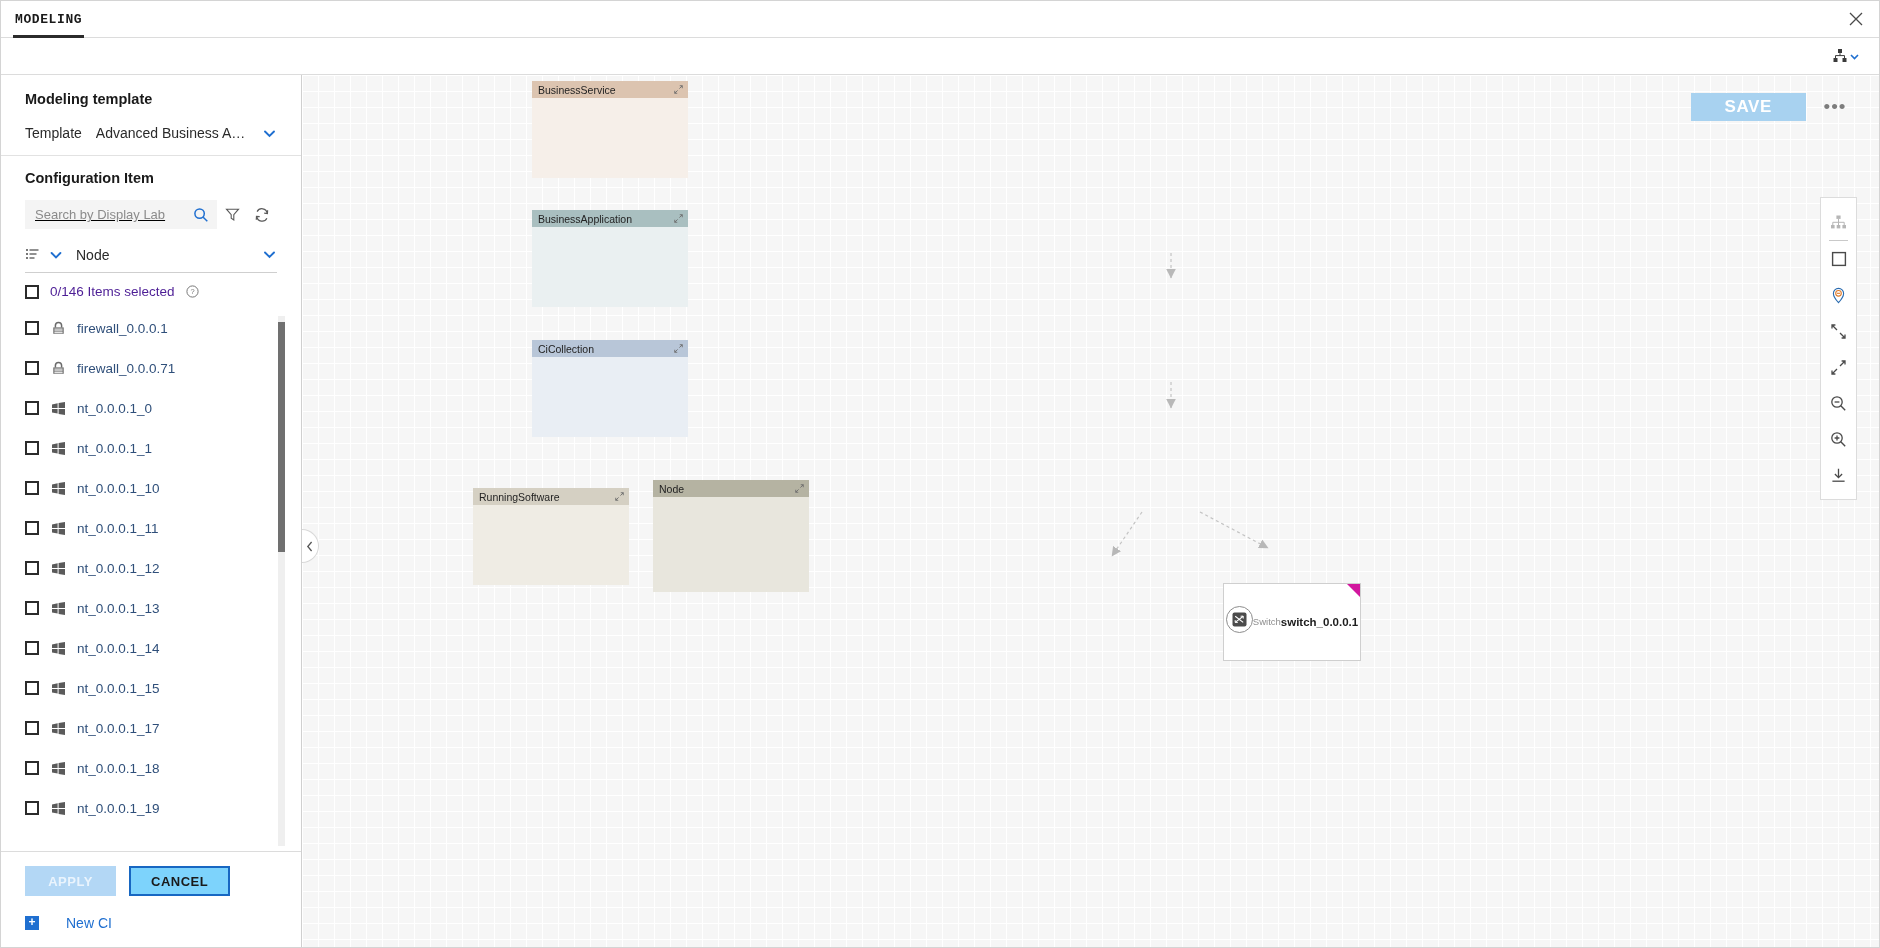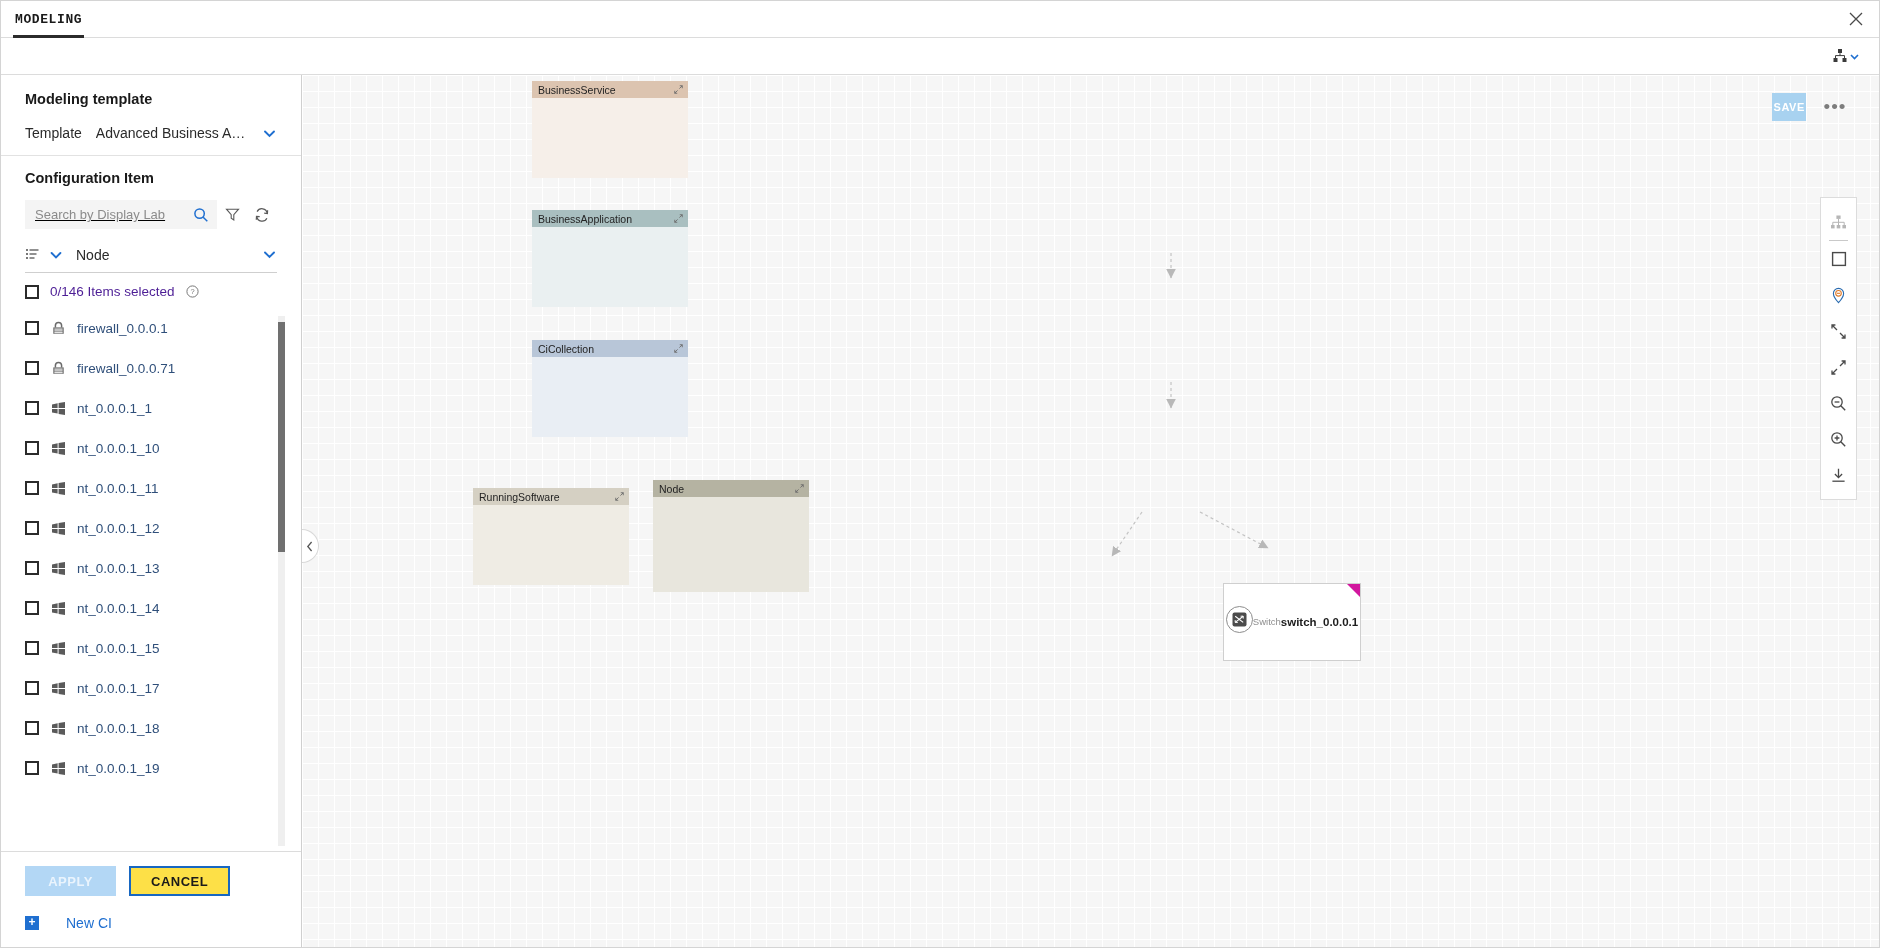--- a/index.html
+++ b/index.html
@@ -146,21 +146,21 @@
     flex: 0 0 auto; background: #fff;
   }
   .btn-row { display: flex; gap: 13px; align-items: center; }
   .btn {
     height: 30px; padding: 0 20px;
     font-size: 13px; font-weight: bold; letter-spacing: .5px;
     display: flex; align-items: center; justify-content: center;
     cursor: pointer; font-family: "Liberation Sans", sans-serif;
   }
   .btn-apply { background: #b3d7f5; color: #eaf4fd; border: 0; min-width: 91px; }
-  .btn-cancel { background: #fde047; color: #1a1a1a; border: 2px solid #1767c2; min-width: 91px; }
+  .btn-cancel { background: #7dd3fc; color: #1a1a1a; border: 2px solid #1767c2; min-width: 91px; }
   .newci {
     display: flex; align-items: center; gap: 9px;
     margin-top: 19px; cursor: pointer;
   }
   .newci-plus {
     width: 14px; height: 14px; background: #1f6fd0; color: #fff;
     font-size: 12px; line-height: 13px; text-align: center; font-weight: bold;
   }
   .newci-txt { font-size: 14px; color: #1f6fd0; margin-left: 18px; }
 
@@ -179,23 +179,23 @@
     flex: 1 1 auto; position: relative; overflow: hidden;
     background-color: #f6f6f6;
     background-image:
       linear-gradient(to right, #ffffff 1px, transparent 1px),
       linear-gradient(to bottom, #ffffff 1px, transparent 1px);
     background-size: 16px 16px;
   }
 
   .save-btn {
     position: absolute; right: 73px; top: 18px;
-    height: 28px; padding: 0 1px;
+    height: 28px; padding: 0 34px;
     background: #a8d2f0; color: #ffffff;
-    font-size: 11px; font-weight: bold; letter-spacing: .6px;
+    font-size: 17px; font-weight: bold; letter-spacing: .6px;
     display: flex; align-items: center; justify-content: center;
     cursor: pointer;
   }
   .more-btn {
     position: absolute; right: 30px; top: 18px;
     width: 28px; height: 28px; display: flex;
     align-items: center; justify-content: center;
     color: #7d7d7d; font-size: 19px; letter-spacing: 1px; cursor: pointer;
   }
 
@@ -399,20 +399,32 @@
           <div class="ci-item">
             <span class="cb"></span>
             <span class="ci-icon">
               <svg width="15" height="15" viewBox="0 0 15 15">
                 <path d="M1 3.4 L6.6 2.3 L6.6 7 L1 7 Z" fill="#5a5a5a"></path>
                 <path d="M7.6 2.1 L14 0.9 L14 7 L7.6 7 Z" fill="#5a5a5a"></path>
                 <path d="M1 8 L6.6 8 L6.6 12.6 L1 11.6 Z" fill="#5a5a5a"></path>
                 <path d="M7.6 8 L14 8 L14 14.1 L7.6 12.9 Z" fill="#5a5a5a"></path>
               </svg>
             </span>
+            <span class="ci-label">nt_0.0.0.1_0</span>
+          </div>
+          <div class="ci-item">
+            <span class="cb"></span>
+            <span class="ci-icon">
+              <svg width="15" height="15" viewBox="0 0 15 15">
+                <path d="M1 3.4 L6.6 2.3 L6.6 7 L1 7 Z" fill="#5a5a5a"></path>
+                <path d="M7.6 2.1 L14 0.9 L14 7 L7.6 7 Z" fill="#5a5a5a"></path>
+                <path d="M1 8 L6.6 8 L6.6 12.6 L1 11.6 Z" fill="#5a5a5a"></path>
+                <path d="M7.6 8 L14 8 L14 14.1 L7.6 12.9 Z" fill="#5a5a5a"></path>
+              </svg>
+            </span>
             <span class="ci-label">nt_0.0.0.1_1</span>
           </div>
           <div class="ci-item">
             <span class="cb"></span>
             <span class="ci-icon">
               <svg width="15" height="15" viewBox="0 0 15 15">
                 <path d="M1 3.4 L6.6 2.3 L6.6 7 L1 7 Z" fill="#5a5a5a"></path>
                 <path d="M7.6 2.1 L14 0.9 L14 7 L7.6 7 Z" fill="#5a5a5a"></path>
                 <path d="M1 8 L6.6 8 L6.6 12.6 L1 11.6 Z" fill="#5a5a5a"></path>
                 <path d="M7.6 8 L14 8 L14 14.1 L7.6 12.9 Z" fill="#5a5a5a"></path>

